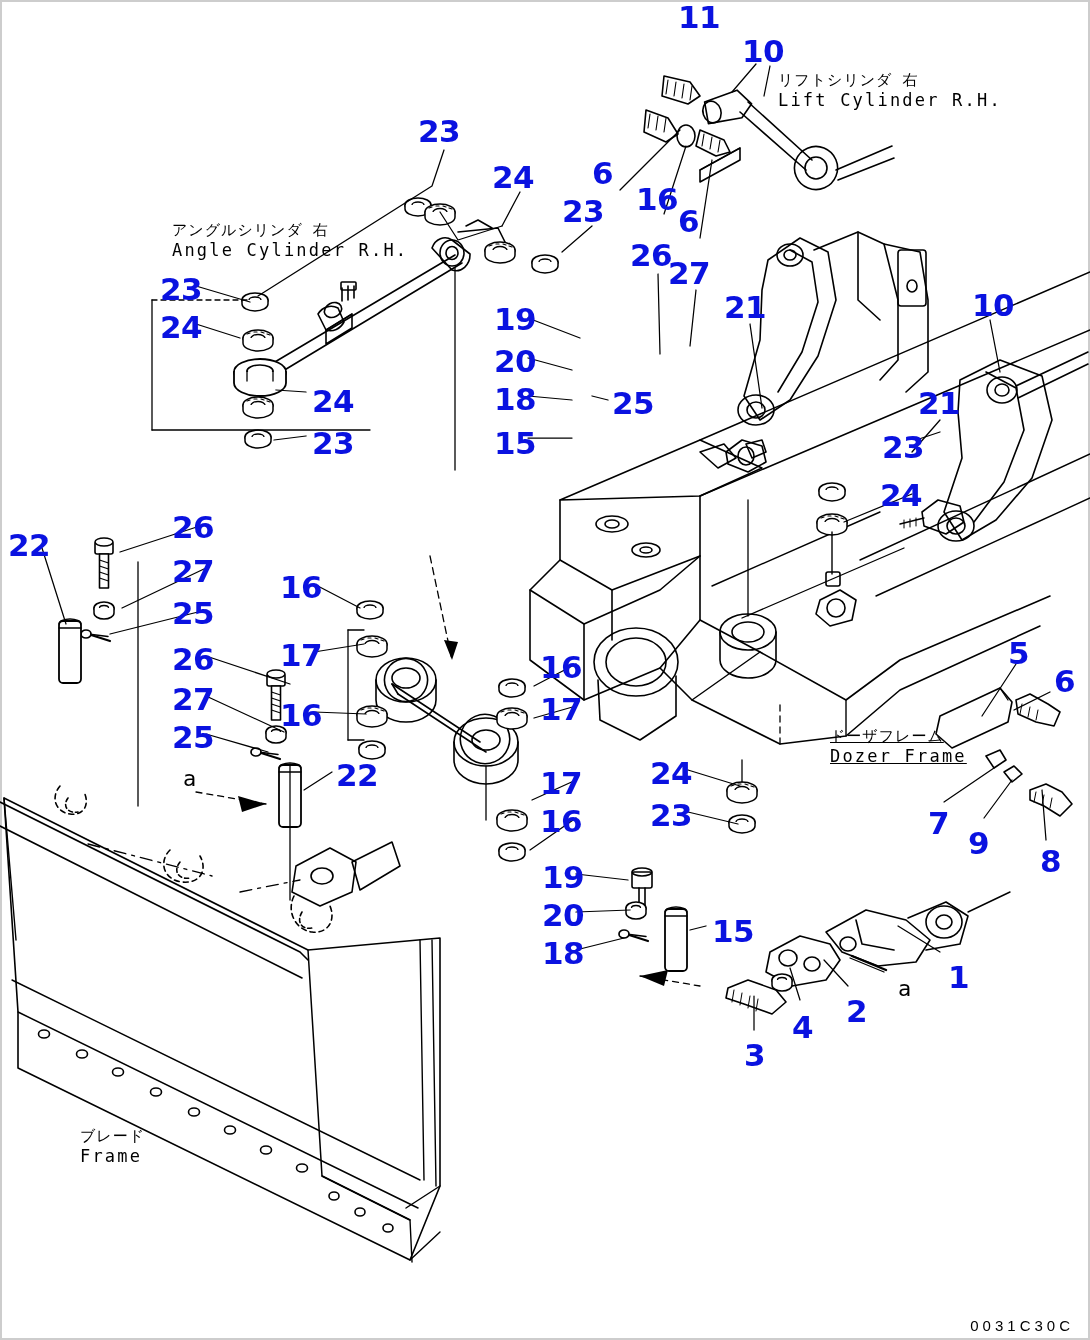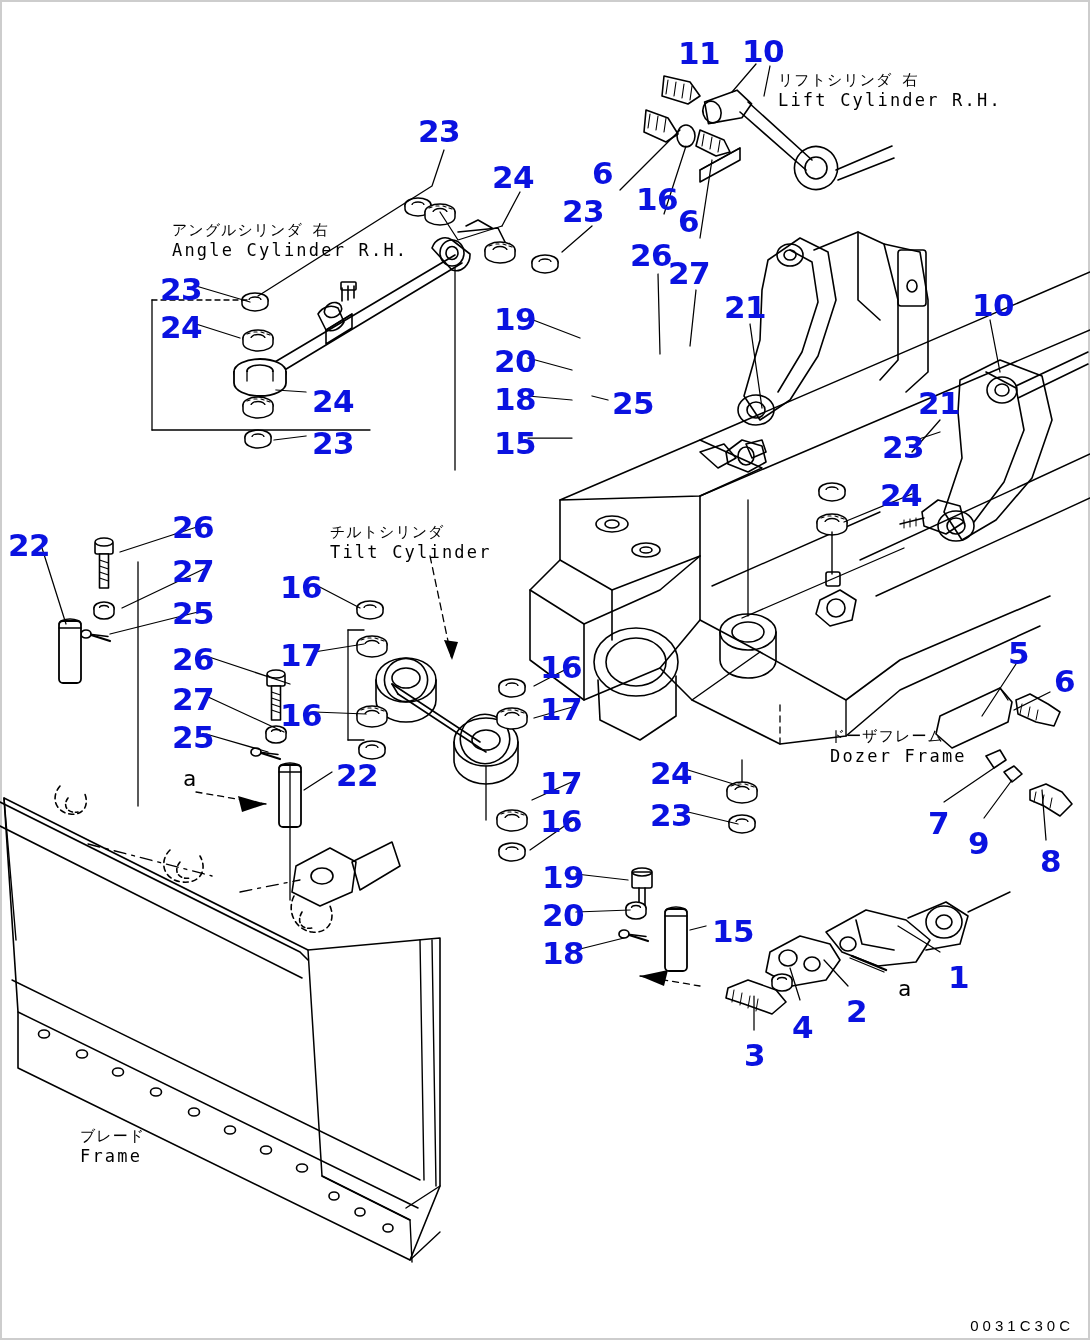--- a/index.html
+++ b/index.html
@@ -428,38 +428,34 @@
   </svg>
 
   <div class="lbl" style="left:778px; top:72px;">
     <span class="jp">リフトシリンダ 右</span>
     <span class="en">Lift Cylinder R.H.</span>
   </div>
   <div class="lbl" style="left:172px; top:222px;">
     <span class="jp">アングルシリンダ 右</span>
     <span class="en">Angle Cylinder R.H.</span>
   </div>
-  <div class="lbl" style="left:330px; top:524px;">
-    <span class="jp">チルトシリンダ</span>
-    <span class="en">Tilt Cylinder</span>
-  </div>
-  <div class="lbl" style="left:830px; top:728px;">
+  <div class="lbl" style="left:830px; top:728px;text-decoration:underline;">
     <span class="jp">ドーザフレーム</span>
     <span class="en">Dozer Frame</span>
   </div>
   <div class="lbl" style="left:80px; top:1128px;">
     <span class="jp">ブレード</span>
     <span class="en">Frame</span>
   </div>
 
   <div class="marker-a" style="left:183px; top:768px;">a</div>
   <div class="marker-a" style="left:898px; top:978px;">a</div>
 
   <div id="callout-host">
-      <div class="callout" style="left: 678px; top: 2px; color: rgb(10, 18, 224); margin-top: 36px;">11</div>
+      <div class="callout" style="left: 678px; top: 2px; color: rgb(10, 18, 224);">11</div>
       <div class="callout" style="left: 742px; top: 36px; color: rgb(10, 18, 224);">10</div>
       <div class="callout" style="left: 418px; top: 116px; color: rgb(10, 18, 224);">23</div>
       <div class="callout" style="left: 492px; top: 162px; color: rgb(10, 18, 224);">24</div>
       <div class="callout" style="left: 592px; top: 158px; color: rgb(10, 18, 224);">6</div>
       <div class="callout" style="left: 562px; top: 196px; color: rgb(10, 18, 224);">23</div>
       <div class="callout" style="left: 636px; top: 184px; color: rgb(10, 18, 224);">16</div>
       <div class="callout" style="left: 678px; top: 206px; color: rgb(10, 18, 224);">6</div>
       <div class="callout" style="left: 630px; top: 240px; color: rgb(10, 18, 224);">26</div>
       <div class="callout" style="left: 668px; top: 258px; color: rgb(10, 18, 224);">27</div>
       <div class="callout" style="left: 724px; top: 292px; color: rgb(10, 18, 224);">21</div>

